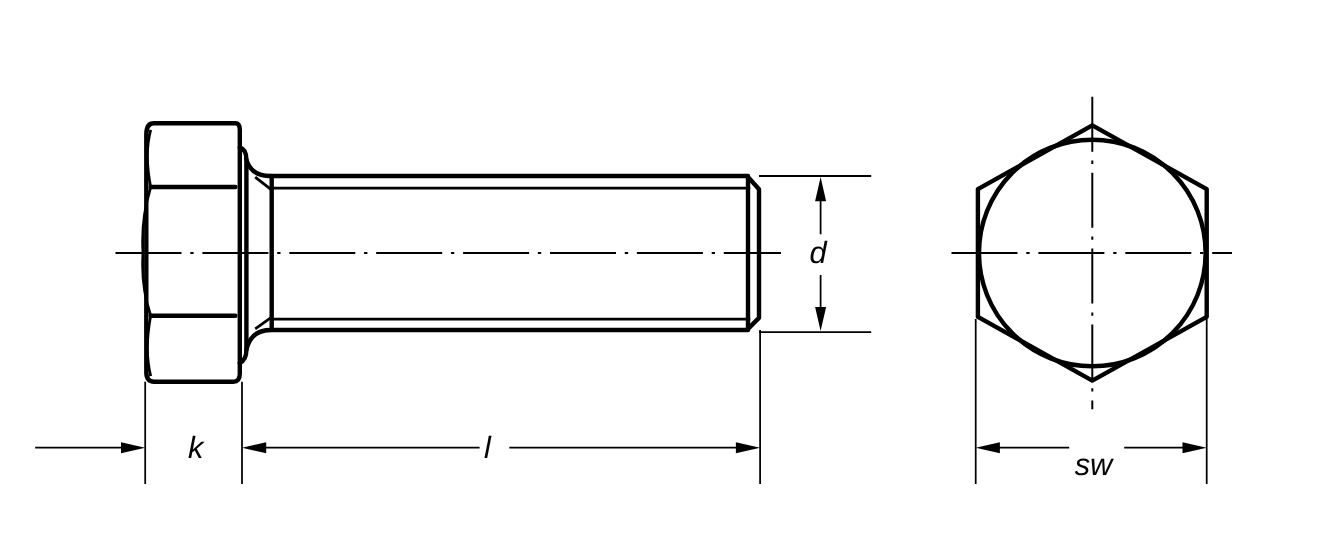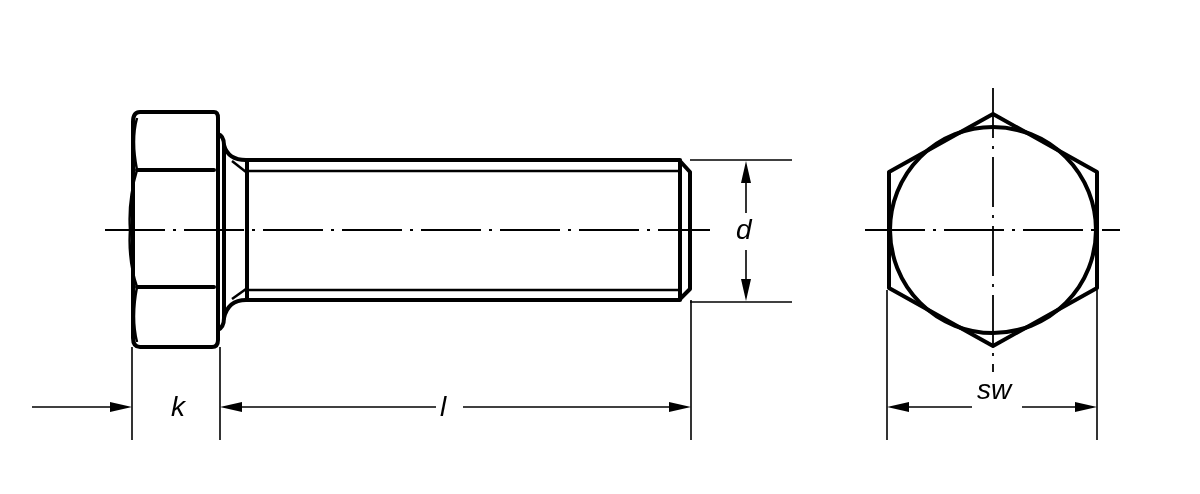--- a/index.html
+++ b/index.html
@@ -80,13 +80,13 @@
     <line class="thin" x1="905" y1="407" x2="972" y2="407"></line>
     <line class="thin" x1="1022" y1="407" x2="1080" y2="407"></line>
     <polygon points="887,407 909,402 909,412" fill="#000"></polygon>
     <polygon points="1097,407 1075,402 1075,412" fill="#000"></polygon>
   </g>
 </svg>
 
 <span class="label" style="left:168px; top:393px;">k</span>
 <span class="label" style="left:437px; top:393px;">l</span>
 <span class="label" style="left:733px; top:216px;">d</span>
-<span class="label" style="left:974px; top:376px;">sw</span>
+<span class="label" style="left:974px; top:409px;">sw</span>
 
 </body></html>

